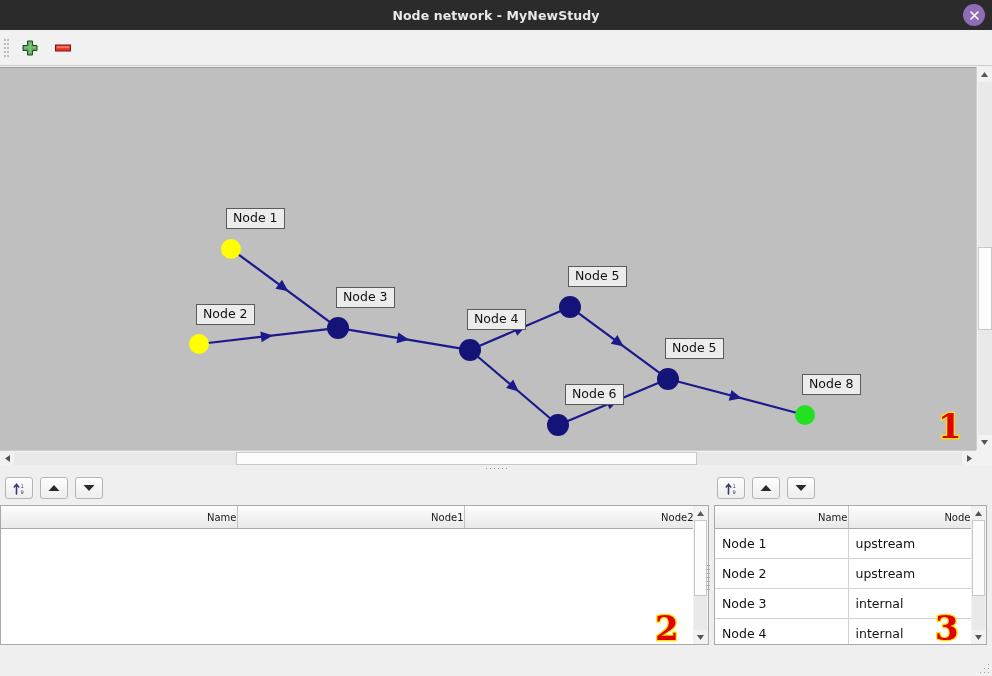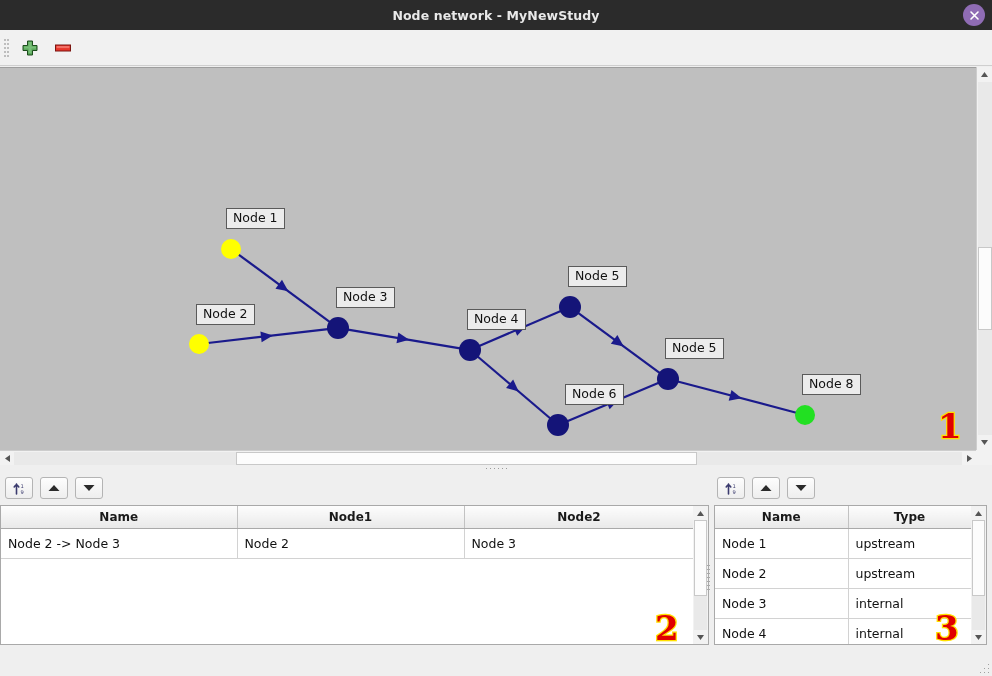--- a/index.html
+++ b/index.html
@@ -234,25 +234,25 @@
 
   table.grid {
     border-collapse: collapse;
     table-layout: fixed;
     width: 100%;
   }
   table.grid th {
     background: linear-gradient(#fdfdfd, #e9e9e9);
     border-right: 1px solid #c2c2c2;
     border-bottom: 1px solid #a9a9a9;
-    font-weight: bold;
-    font-size: 12px;
+    font-weight: normal;
+    font-size: 10px;
     height: 22px;
     color: #1a1a1a;
-    text-align: center;
+    text-align: right;
     padding: 0;
   }
   table.grid td {
     border-right: 1px solid #d2d2d2;
     border-bottom: 1px solid #d2d2d2;
     height: 29px;
     font-size: 12.5px;
     color: #111111;
     padding: 0 0 0 7px;
     text-align: left;
@@ -457,25 +457,20 @@
             <col style="width:230px">
           </colgroup>
         <thead>
             <tr id="grid-left-head">
               <th>Name</th>
               <th>Node1</th>
               <th>Node2</th>
             </tr>
           </thead>
         <tbody id="grid-left-body">
-            <tr>
-              <td>Node 2 -&gt; Node 3</td>
-              <td>Node 2</td>
-              <td>Node 3</td>
-            </tr>
           </tbody>
       </table>
     </div>
 
     <div class="tbl-sb-v" id="tbl-sb-left">
       <div class="sb-arrow" style="left:0;top:0;width:14px;height:14px;">
         <svg width="7" height="5" viewBox="0 0 7 5">
             <path d="M3.5 0 L7 5 L0 5 z" fill="#555"></path>
           </svg>
       </div>
@@ -529,21 +524,21 @@
 
     <div class="table-box" id="table-right">
       <table class="grid" id="grid-right">
         <colgroup>
             <col style="width:133px">
             <col style="width:123px">
           </colgroup>
         <thead>
             <tr id="grid-right-head">
               <th>Name</th>
-              <th>Type</th>
+              <th>Node</th>
             </tr>
           </thead>
         <tbody id="grid-right-body">
             <tr>
               <td>Node 1</td>
               <td>upstream</td>
             </tr>
             <tr>
               <td>Node 2</td>
               <td>upstream</td>

